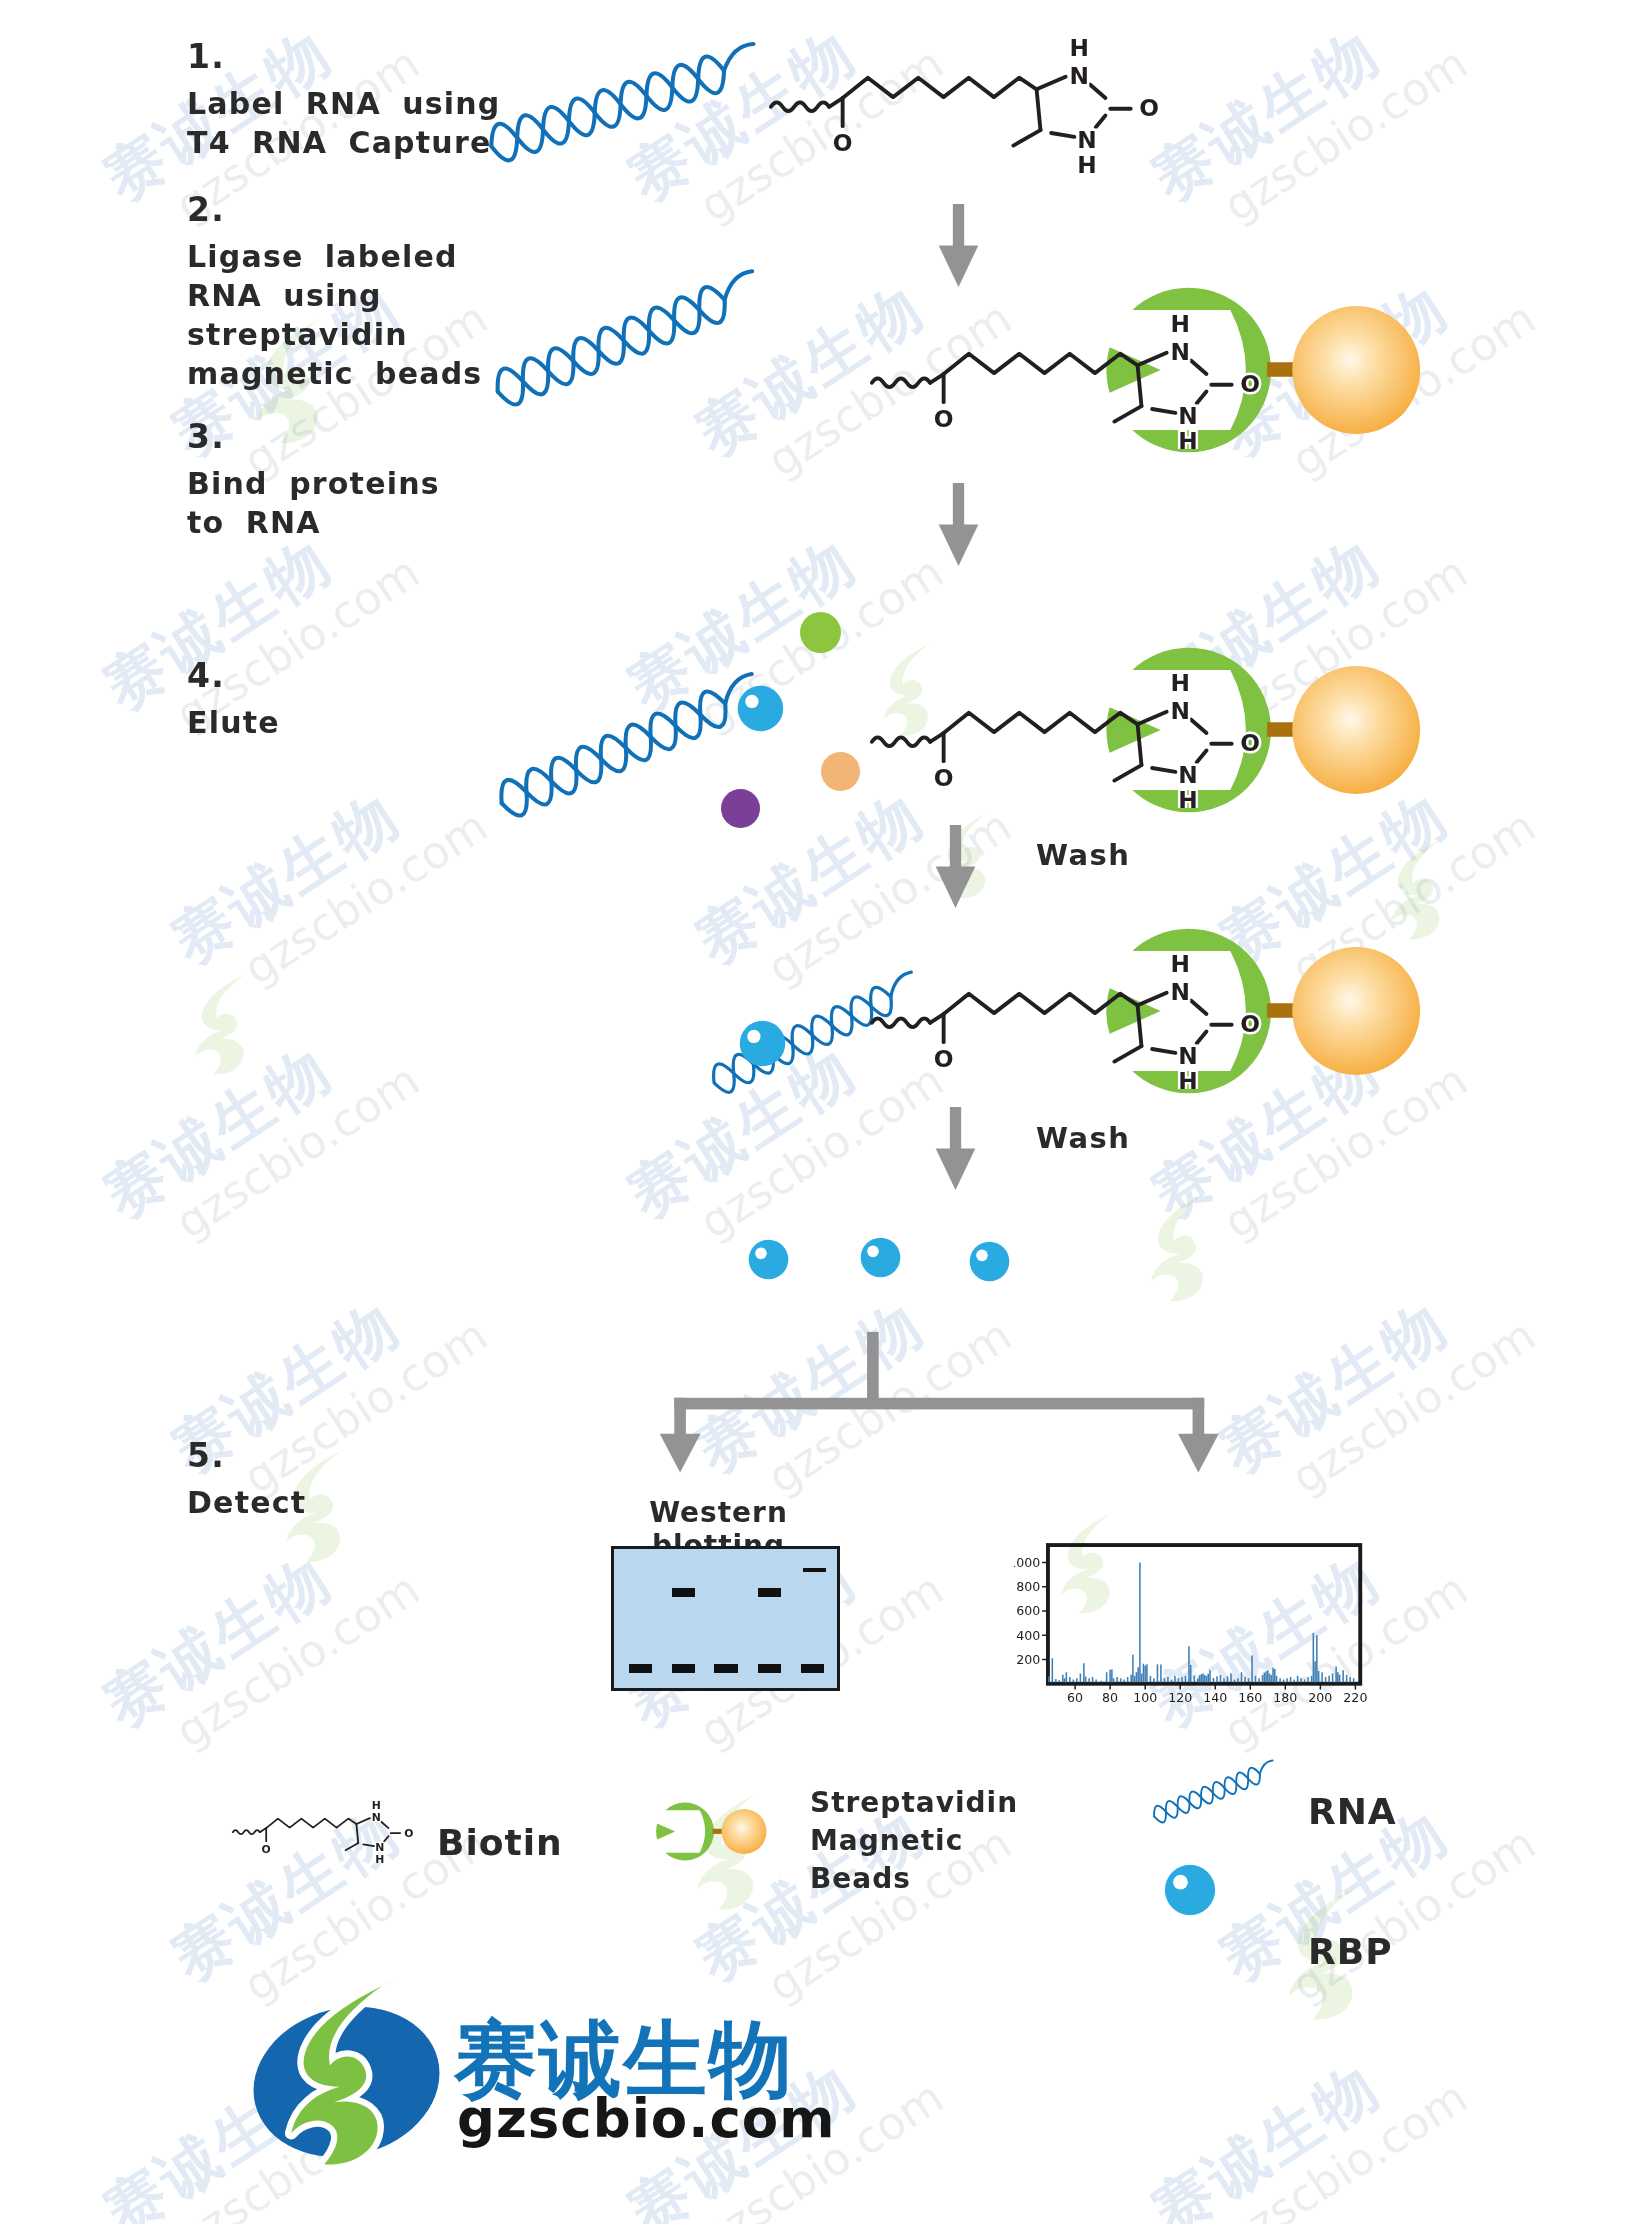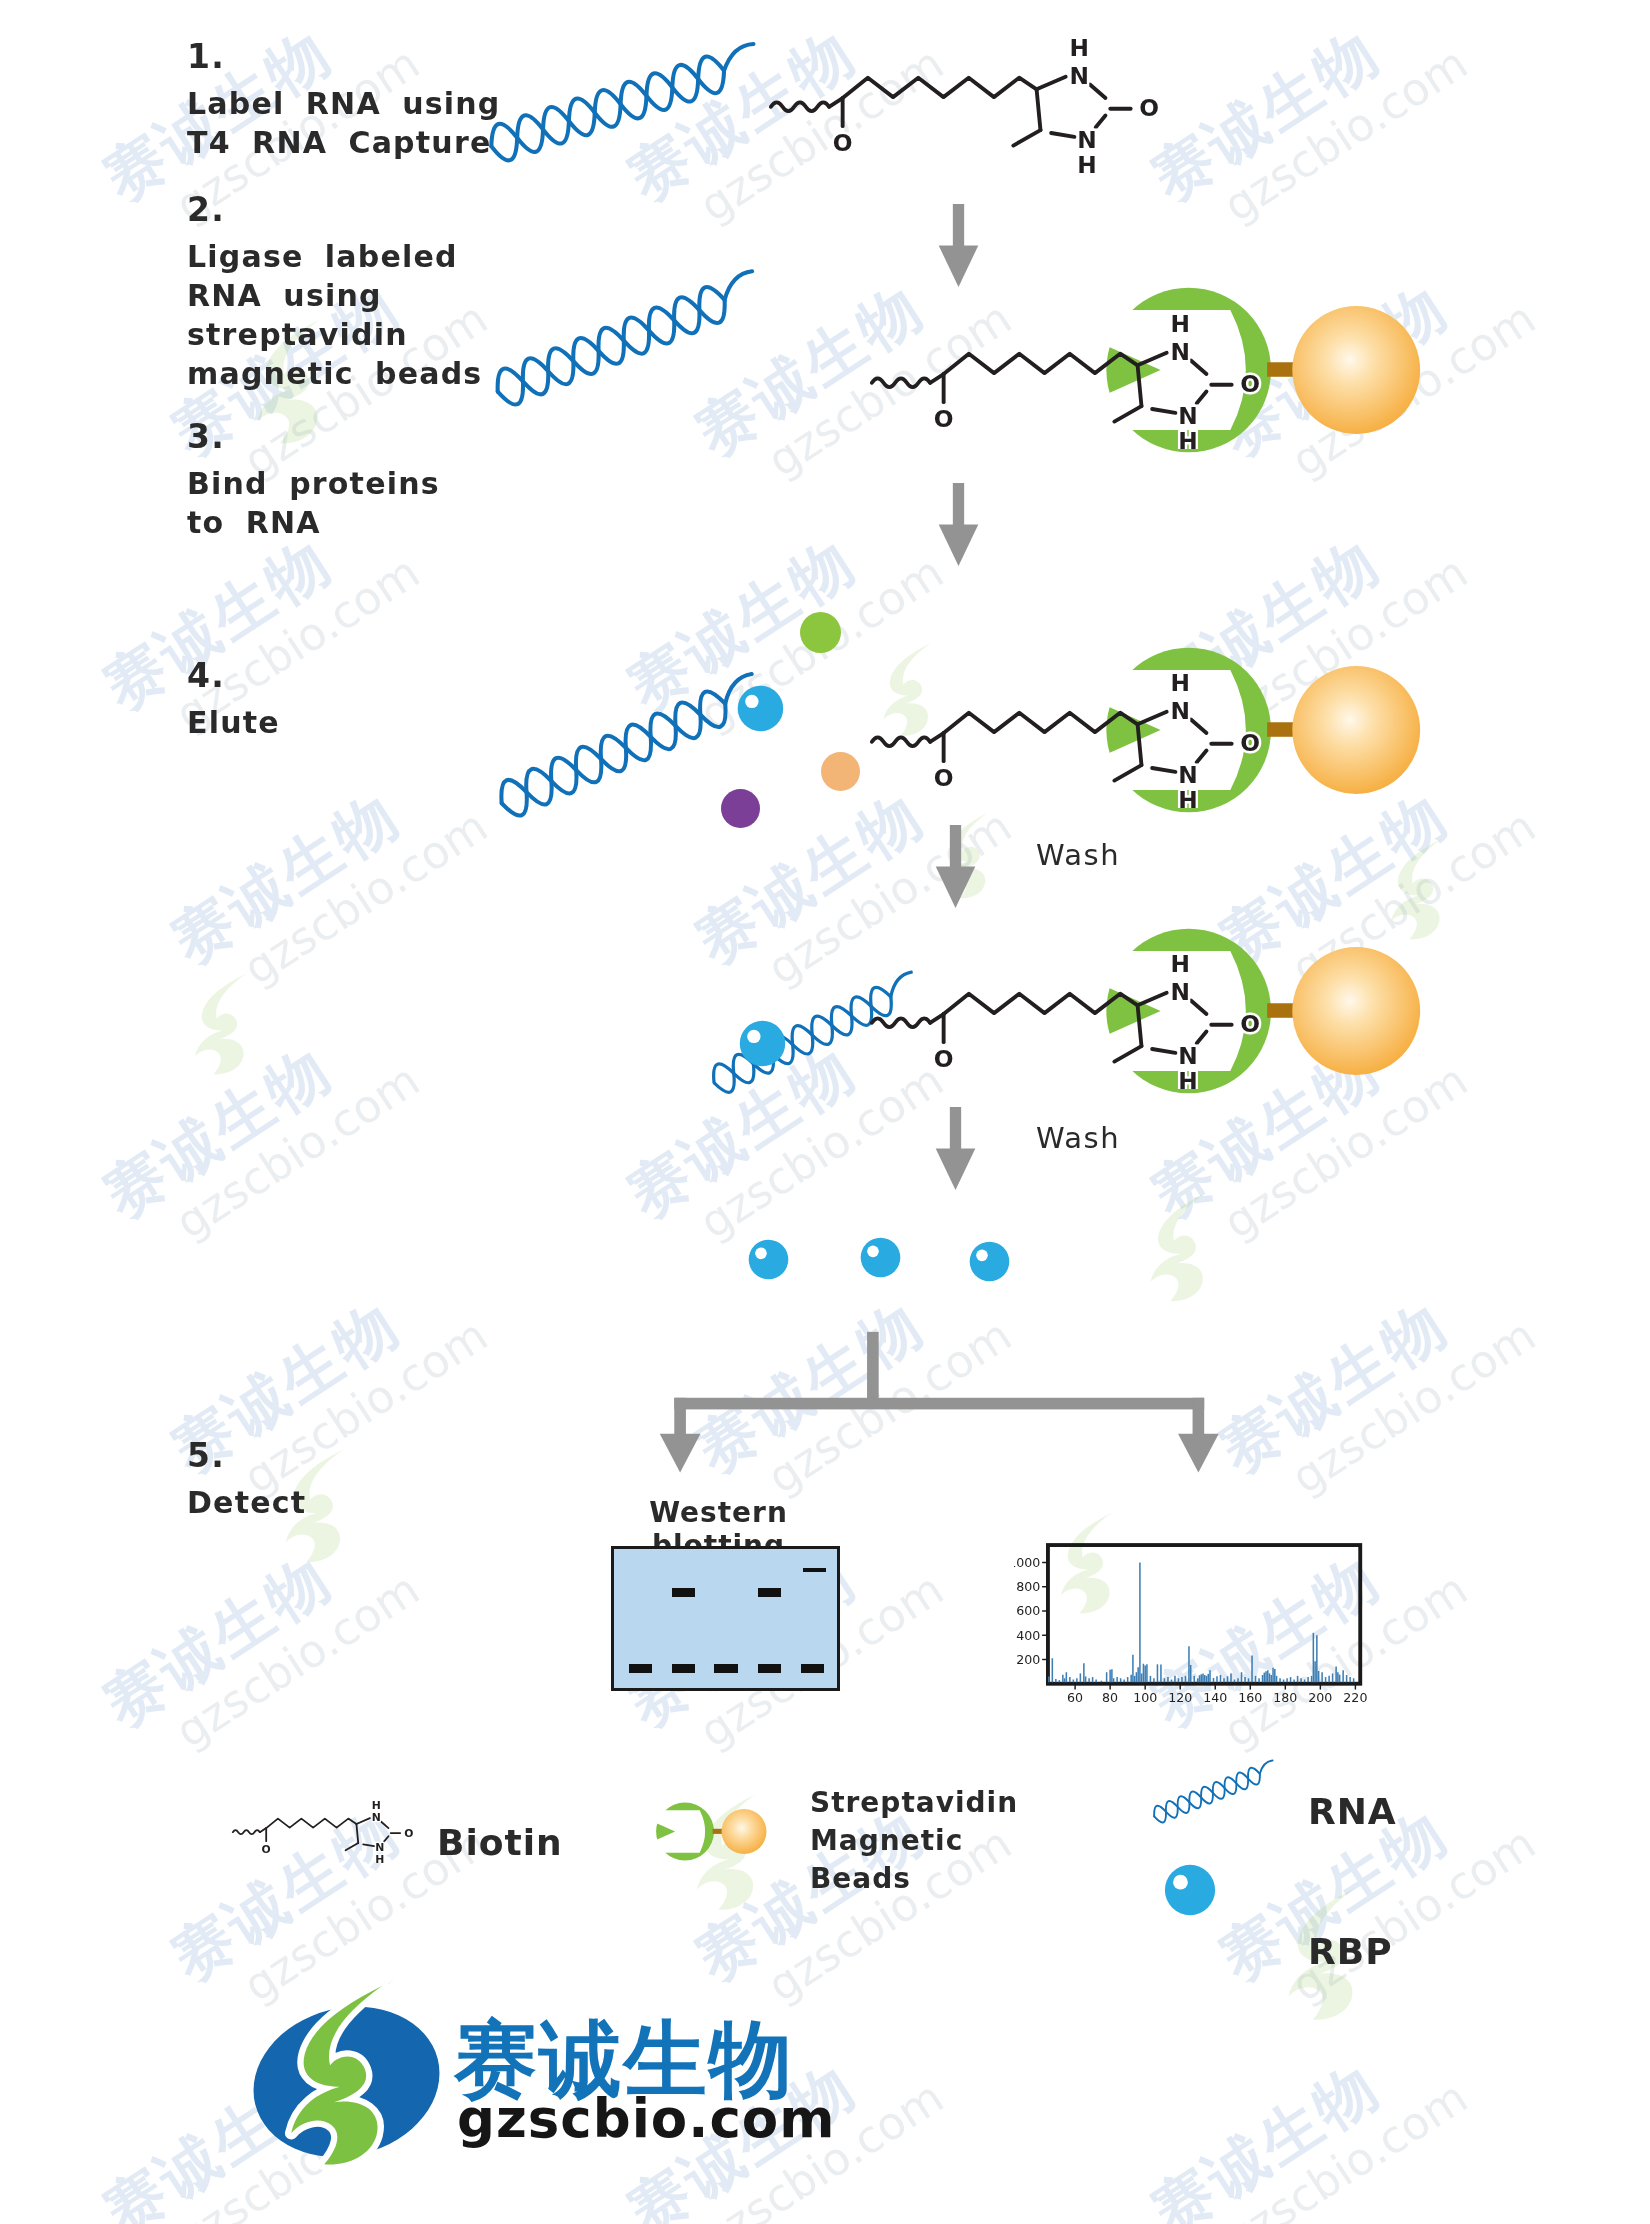--- a/index.html
+++ b/index.html
@@ -19,21 +19,21 @@
   
   .rnap{fill:none;stroke:var(--rna,#1070b8);stroke-width:4.5;stroke-linecap:round;}
   .bond{fill:none;stroke:#231f20;stroke-width:4;stroke-linecap:round;stroke-linejoin:round;}
   .atom{font:600 24px "DejaVu Sans",sans-serif;fill:#231f20;text-anchor:middle;
         stroke:#fff;stroke-width:5px;paint-order:stroke;}
   .pacfill{fill:var(--streptavidin,#7fc241);}
   .linkfill{fill:var(--bead_link,#a9720e);}
   .rbpfill{fill:var(--rbp,#29abe2);}
   .arrowfill{fill:var(--arrow,#939393);}
   .dot{position:absolute;border-radius:50%;}
-  .wash{position:absolute;font-size:29px;font-weight:400;letter-spacing:1.5px;color:#2a2a2a;}
+  .wash{position:absolute;font-size:29px;font-weight:700;letter-spacing:1.5px;color:#2a2a2a;}
   
   .panel-title{position:absolute;font-size:28px;font-weight:600;letter-spacing:1px;word-spacing:7.8px;
                text-align:center;color:#2a2a2a;}
   #wb-box{position:absolute;left:611px;top:1546px;width:223px;height:139px;
           background:var(--wb_fill,#b9d8ef);border:3.9px solid #1a1a1a;}
   .band{position:absolute;background:#111;}
   
   .legend-label{position:absolute;font-size:36px;font-weight:600;letter-spacing:1px;color:#2a2a2a;}
   .legend-lines div{font-size:28px;font-weight:600;letter-spacing:1px;line-height:38px;color:#2a2a2a;}
   

